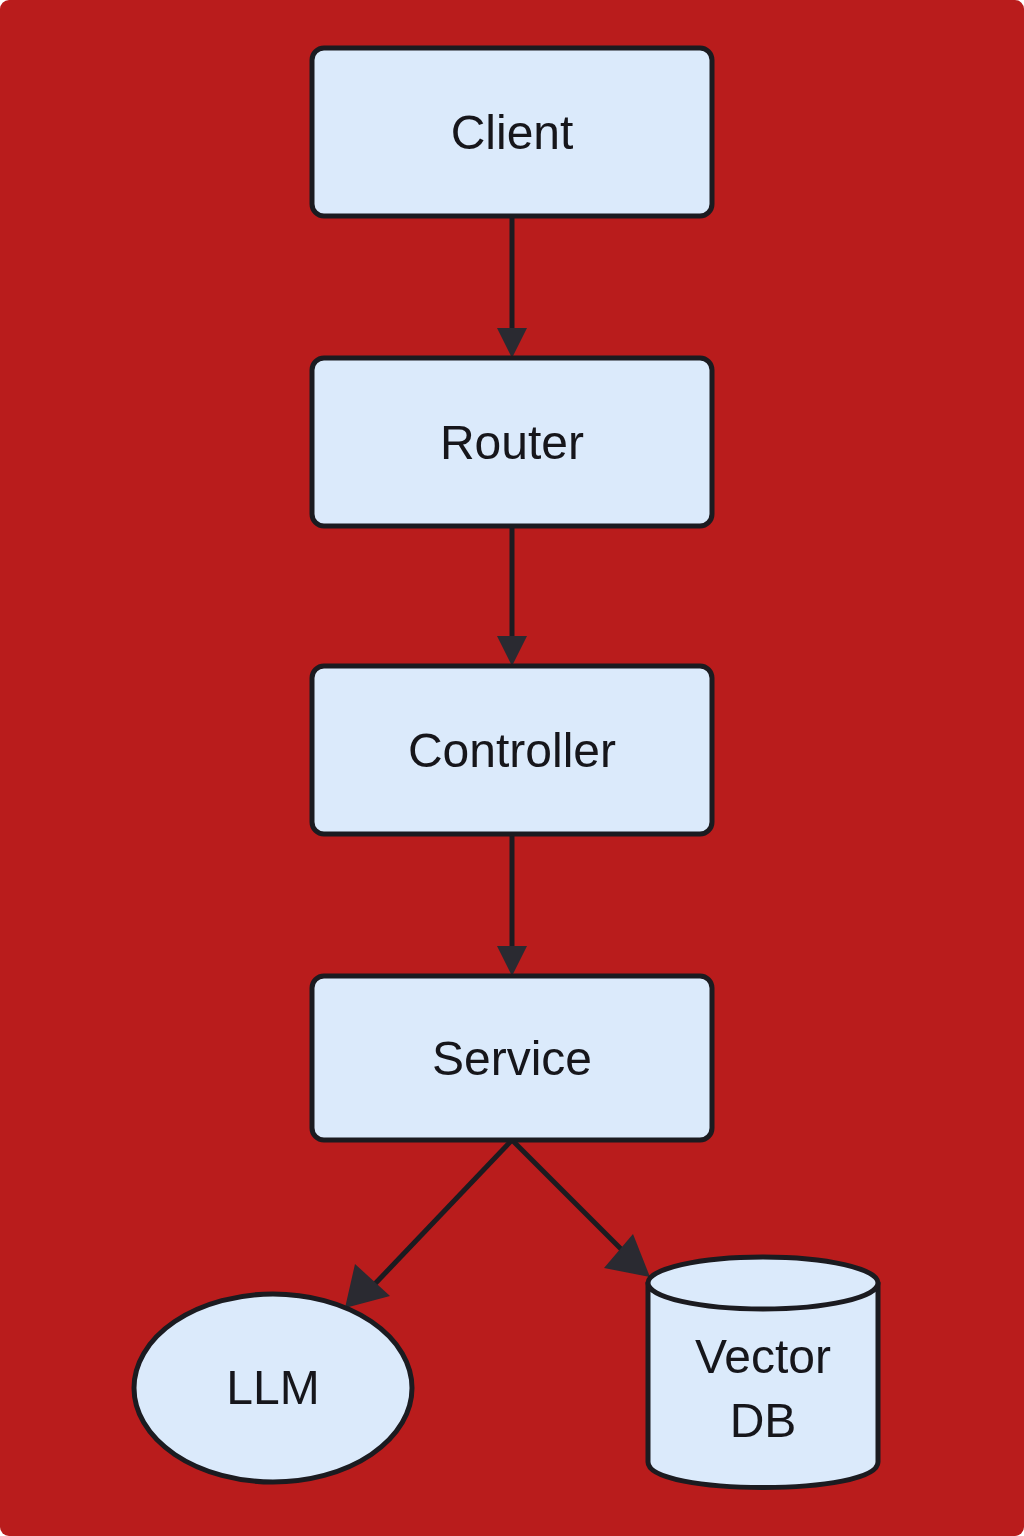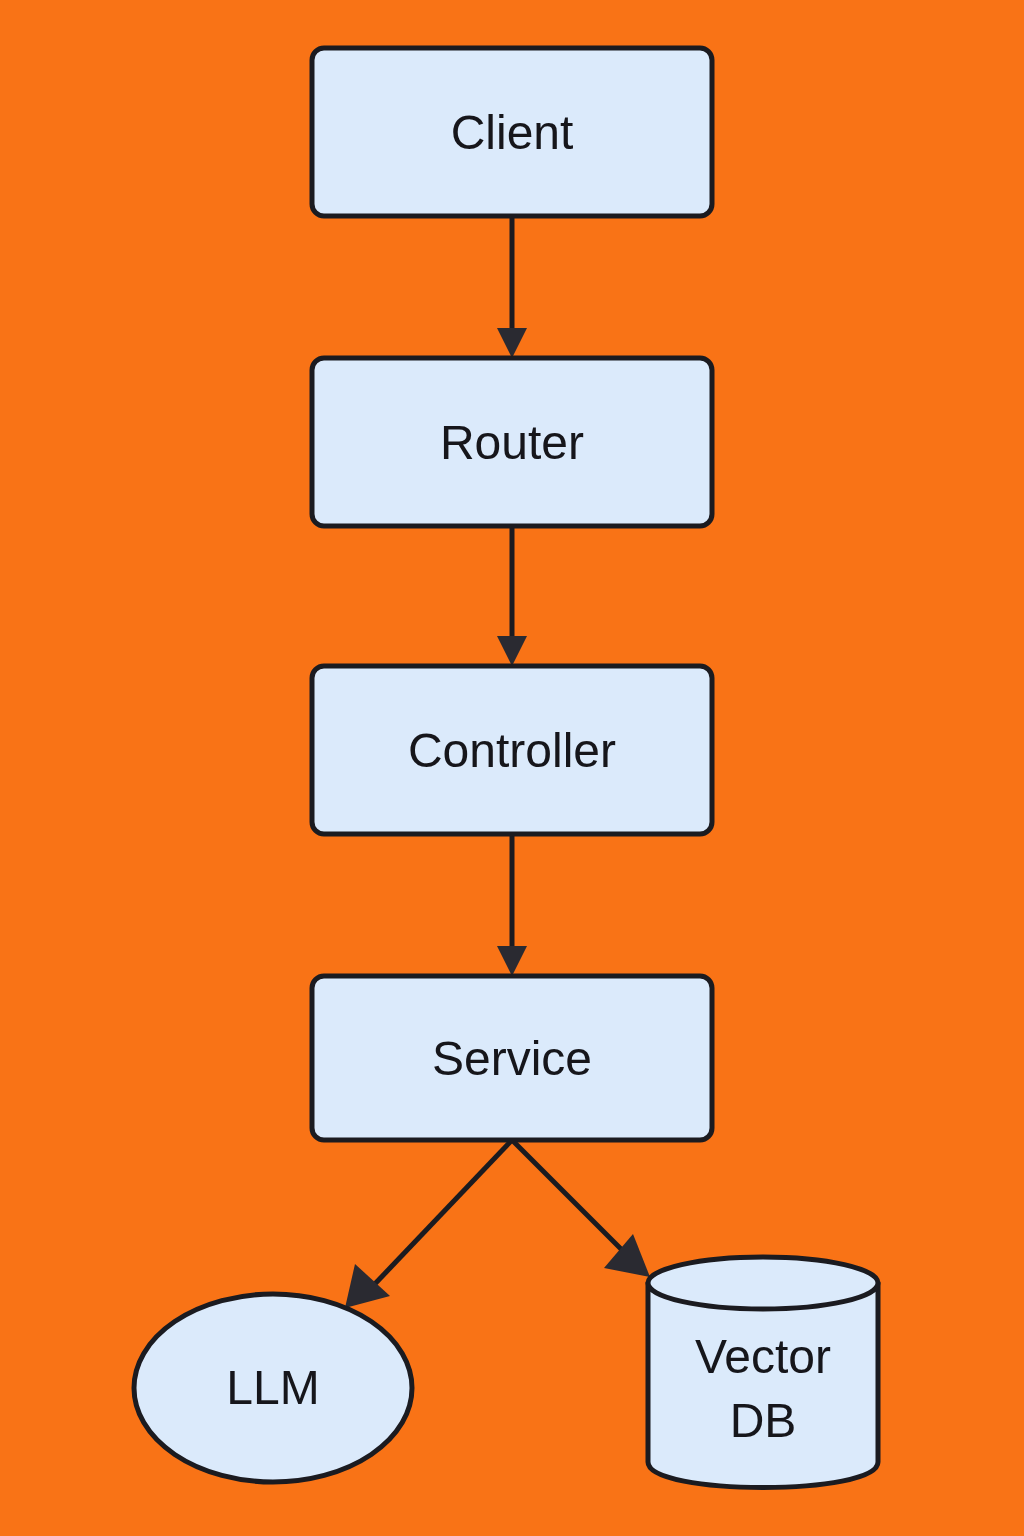--- a/index.html
+++ b/index.html
@@ -4,23 +4,24 @@
 <style>
   html, body {
     margin: 0;
     padding: 0;
     background: #ffffff;
   }
   #canvas {
     position: relative;
     width: 1024px;
     height: 1536px;
-    background: #f97316;
+    background: #b91c1c;
     overflow: hidden;
     font-family: "Liberation Sans", sans-serif;
+    border-radius: 9px;
   }
   #flow-svg {
     position: absolute;
     top: 0;
     left: 0;
     width: 1024px;
     height: 1536px;
   }
   .node-shape {
     fill: #dbeafb;

